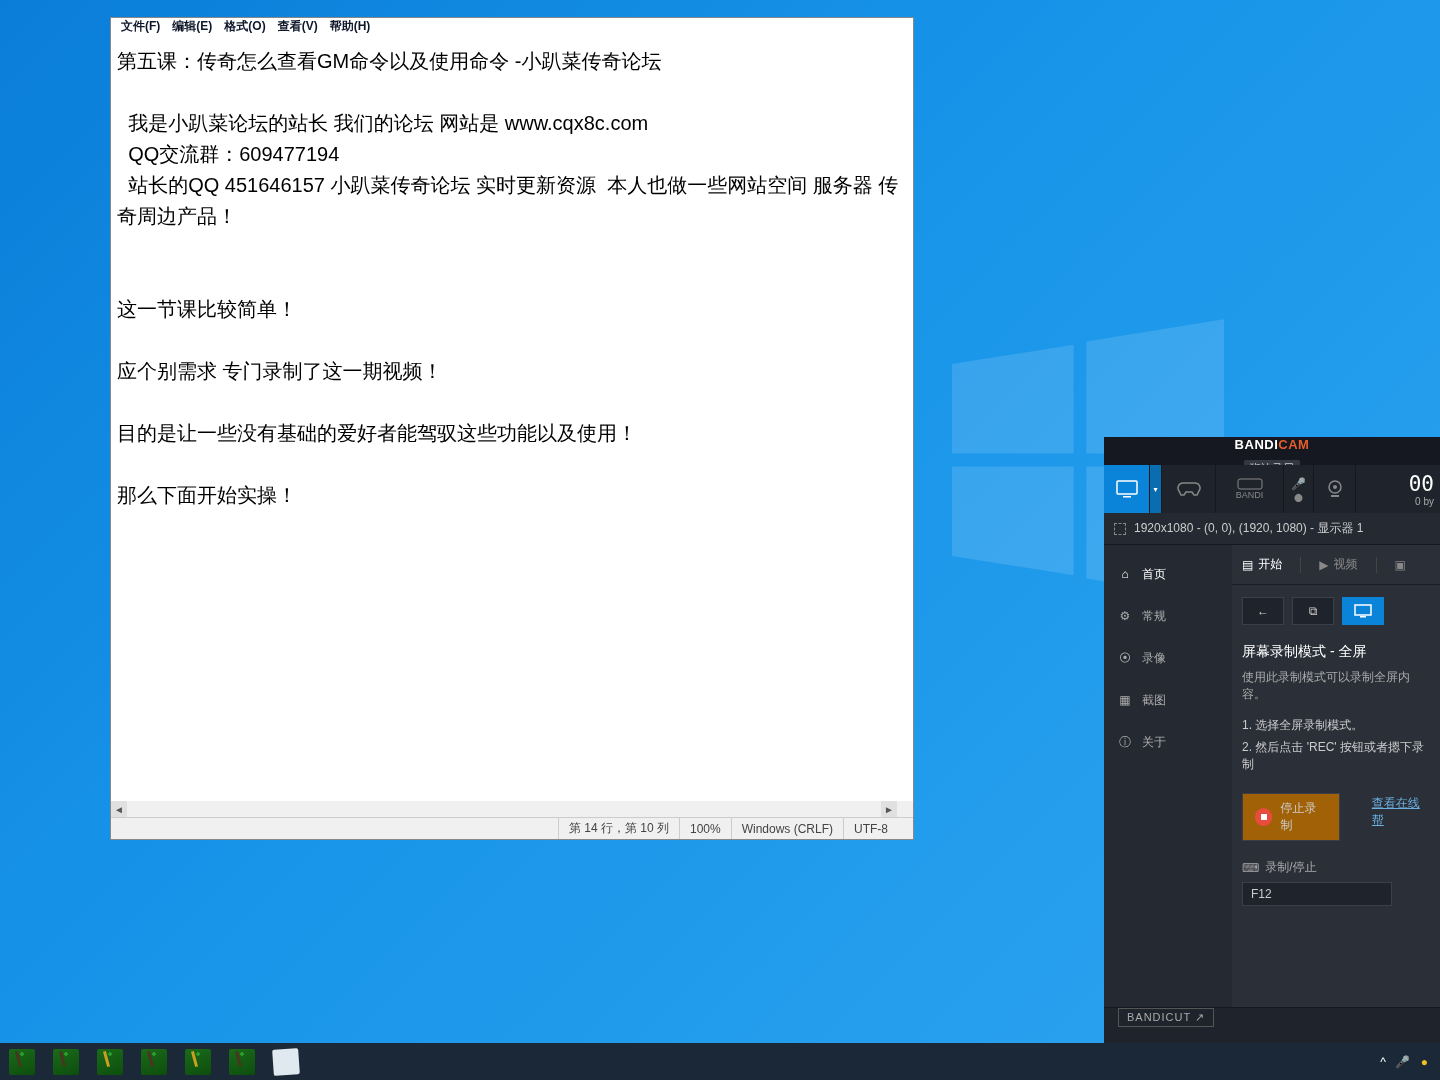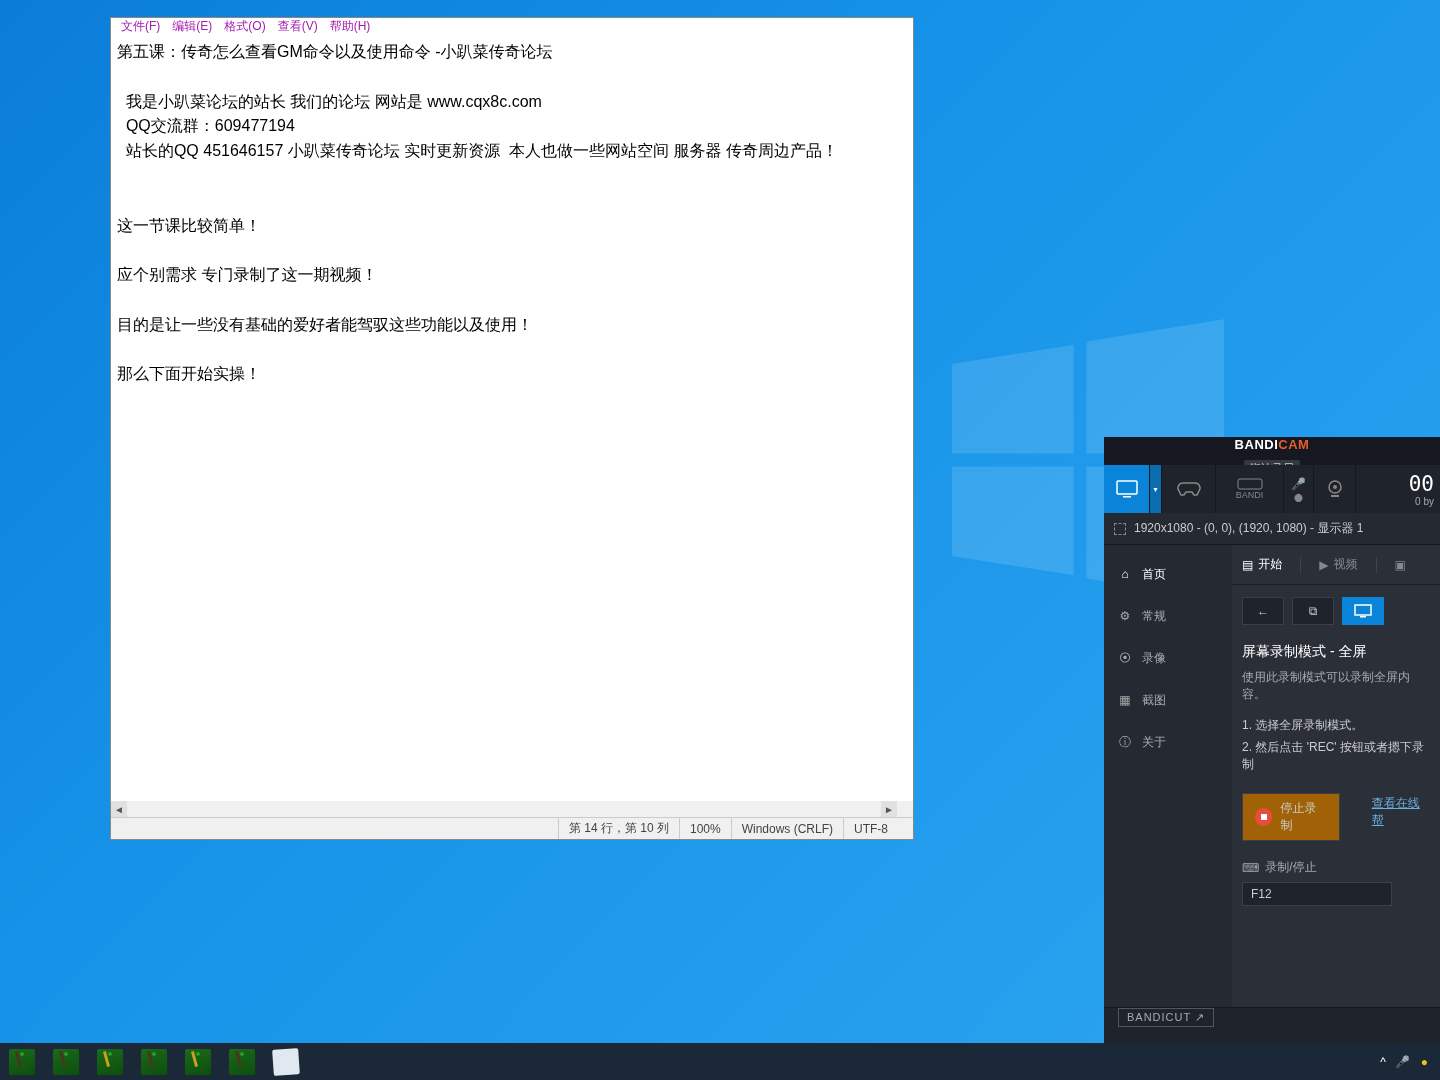--- a/index.html
+++ b/index.html
@@ -21,26 +21,27 @@
 }
 .np-title {
   height: 28px; background: #fff;
   display: flex; align-items: center; padding: 0 8px;
   color: #999; font-size: 12px;
 }
 .np-title .icon { width: 14px; height: 14px; background: #b3d6f2; margin-right: 6px; }
 .np-title .title-text { flex: 1; }
 .np-ctrl { display: flex; }
 .np-ctrl div { width: 40px; height: 28px; display: flex; align-items: center; justify-content: center; color: #555; font-size: 14px; }
-.np-menu { height: 20px; display: flex; padding: 0 4px; font-size: 12px; color: #a21caf; }
+.np-menu { height: 20px; display: flex; padding: 0 4px; font-size: 12px; color: #0f172a; font-weight: bold; }
 .np-menu div { padding: 0 6px; }
 .np-content {
-  flex: 1; padding: 2px 6px; font-size: 16px; color: #000;
+  flex: 1; padding: 2px 6px; font-size: 20px; color: #000;
   line-height: 1.55; white-space: pre-wrap; overflow: hidden;
   font-family: "Microsoft YaHei", SimSun, sans-serif;
+  margin-top: 6px;
 }
 .np-scroll { height: 16px; background: #f0f0f0; position: relative; }
 .np-scroll .arrow { position: absolute; top: 0; width: 16px; height: 16px; background: #e0e0e0; display:flex; align-items:center; justify-content:center; font-size:10px; color:#555; }
 .np-scroll .left { left: 0; } .np-scroll .right { right: 16px; }
 .np-status {
   height: 22px; background: #f0f0f0; border-top: 1px solid #ccc;
   display: flex; align-items: center; font-size: 12px; color: #444;
 }
 .np-status div { padding: 0 10px; border-left: 1px solid #ccc; height: 100%; display: flex; align-items: center; }
 .np-status .sp { flex: 1; border: none; }

